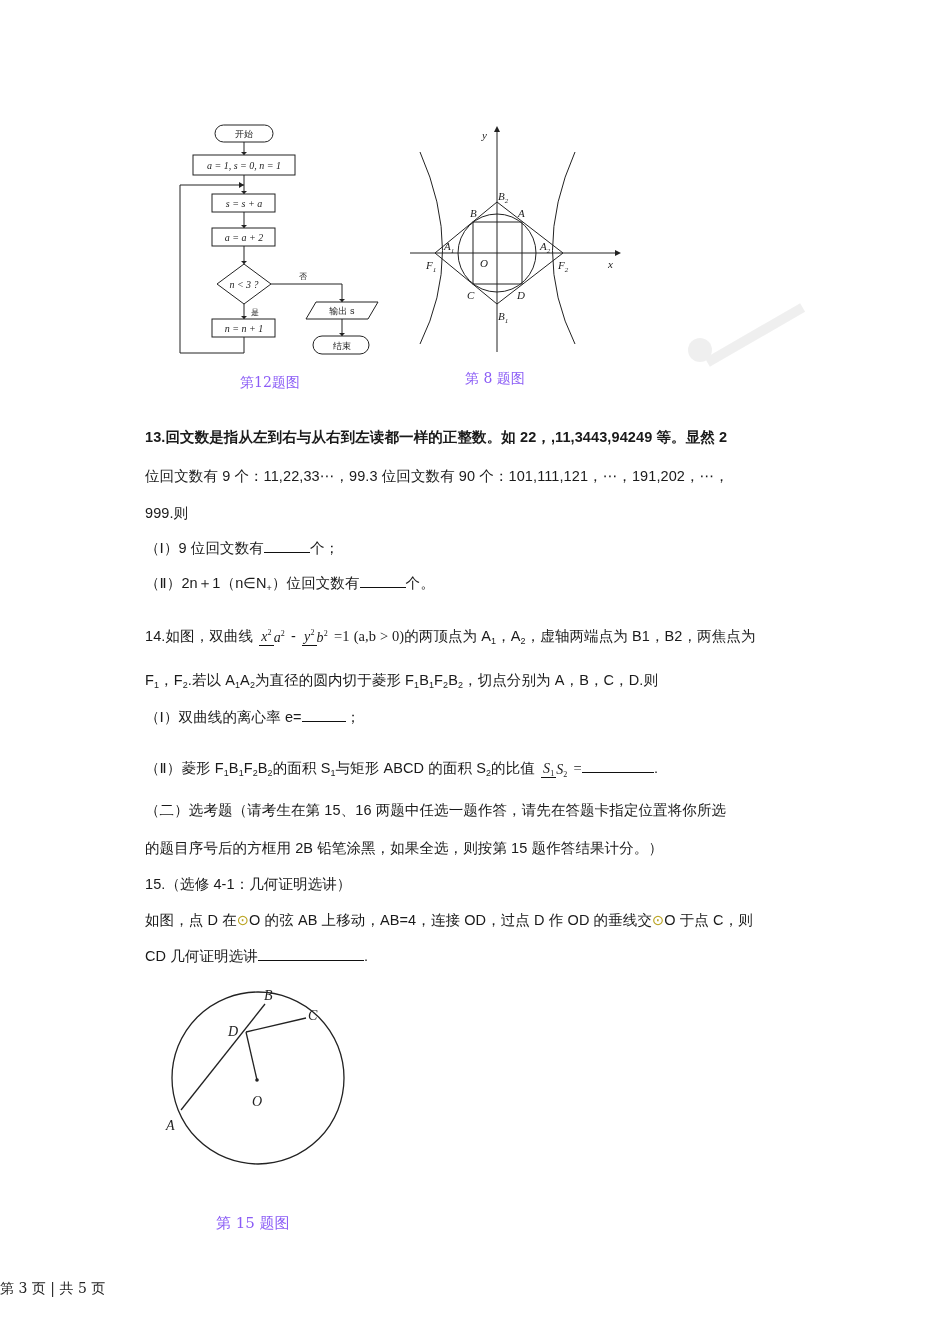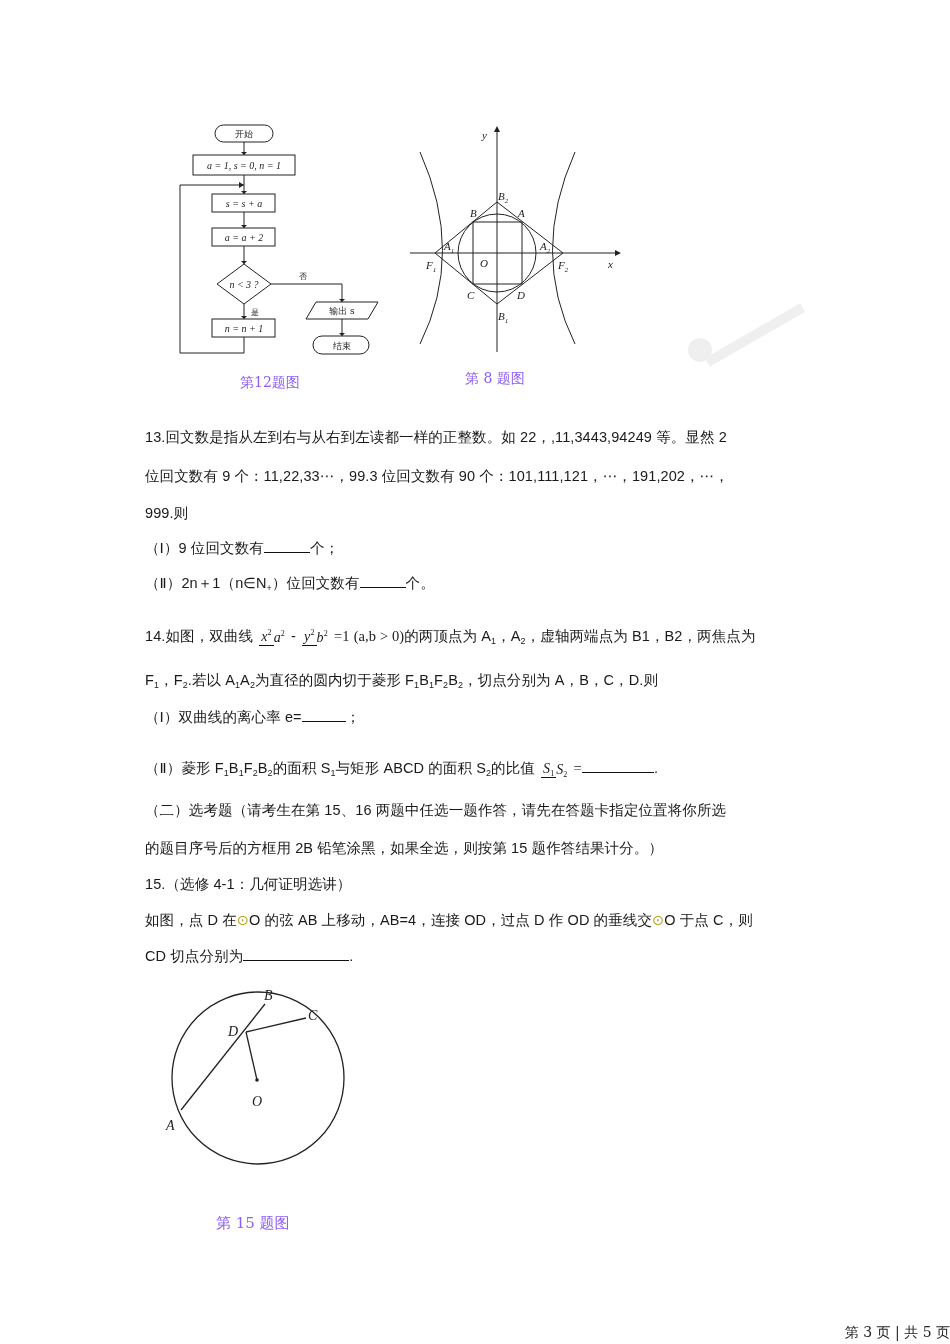--- a/index.html
+++ b/index.html
@@ -26,22 +26,22 @@
     display: inline-flex; align-items: center;
     vertical-align: middle; font-family: "Liberation Serif", serif; font-style: italic;
     font-size: 14px; line-height: 16px; margin: 17px 2px;
   }
   .frac .num { border-bottom: 1px solid #111; padding: 0 2px; }
   .frac sup { font-size: 8px; vertical-align: 6px; font-style: normal; line-height: 0; }
   .frac sub { font-size: 8px; font-style: normal; }
   .math { font-family: "Liberation Serif", serif; }
   .odot { color: #b9a21c; }
   .footer {
-    position: absolute; left: 0; width: 950px; top: 1280px; text-align: right;
-    font-family: "DejaVu Serif", "Liberation Serif", serif; font-size: 14px; color: #222; margin-top: 44px;
+    position: absolute; left: 0; width: 950px; top: 1280px; text-align: left;
+    font-family: "DejaVu Serif", "Liberation Serif", serif; font-size: 14px; color: #222;
   }
 </style>
 </head>
 <body>
 
 <div class="figs">
 
   <div class="fig" style="left:0;top:0;width:240px;height:290px;">
     <svg width="240" height="290" viewBox="0 0 240 290" font-family="Liberation Serif, serif" font-size="10">
       <g stroke="#222" fill="none" stroke-width="1">
@@ -125,21 +125,21 @@
 
 <div class="watermark">
   <svg width="270" height="240" viewBox="0 0 270 240">
     <g fill="#000">
       <rect x="70" y="170" width="110" height="10" transform="rotate(-30 125 175)"></rect>
       <circle cx="70" cy="190" r="12"></circle>
     </g>
   </svg>
 </div>
 
-<div class="line" style="top:427px;">13.回文数是指从左到右与从右到左读都一样的正整数。如 22，,11,3443,94249 等。显然 2</div>
+<div class="line" style="top:427px;font-weight:bold;">13.回文数是指从左到右与从右到左读都一样的正整数。如 22，,11,3443,94249 等。显然 2</div>
 <div class="line" style="top:466px;">位回文数有 9 个：11,22,33⋯，99.3 位回文数有 90 个：101,111,121，⋯，191,202，⋯，</div>
 <div class="line" style="top:503px;">999.则</div>
 <div class="line" style="top:538px;">
   <span>（Ⅰ）9 位回文数有</span><span class="blank" style="width:46px;"></span><span>个；</span>
 </div>
 <div class="line" style="top:573px;">
   <span>（Ⅱ）2n＋1（n∈N</span><sub>+</sub><span>）位回文数有</span><span class="blank" style="width:46px;"></span><span>个。</span>
 </div>
 
 <div class="line" style="top:612px;line-height:34px;">
@@ -172,21 +172,21 @@
 </div>
 
 <div class="line" style="top:800px;">（二）选考题（请考生在第 15、16 两题中任选一题作答，请先在答题卡指定位置将你所选</div>
 <div class="line" style="top:838px;">的题目序号后的方框用 2B 铅笔涂黑，如果全选，则按第 15 题作答结果计分。）</div>
 
 <div class="line" style="top:874px;">15.（选修 4-1：几何证明选讲）</div>
 <div class="line" style="top:910px;">
   <span>如图，点 D 在</span><span class="odot">⊙</span><span>O 的弦 AB 上移动，AB=4，连接 OD，过点 D 作 OD 的垂线交</span><span class="odot">⊙</span><span>O 于点 C，则</span>
 </div>
 <div class="line" style="top:946px;">
-  <span>CD 切点分别为</span><span class="blank" style="width:106px;"></span><span>.</span>
+  <span>CD 几何证明选讲</span><span class="blank" style="width:106px;"></span><span>.</span>
 </div>
 
 <div class="fig" style="left:160px;top:980px;width:200px;height:230px;">
   <svg width="200" height="190" viewBox="0 0 200 190" font-family="Liberation Serif, serif" font-size="14" font-style="italic">
     <g stroke="#222" fill="none" stroke-width="1.3">
       <circle cx="98" cy="98" r="86"></circle>
       <line x1="21" y1="130" x2="105" y2="24"></line>
       <line x1="86" y1="52" x2="146" y2="38"></line>
       <line x1="86" y1="52" x2="97" y2="100"></line>
     </g>

